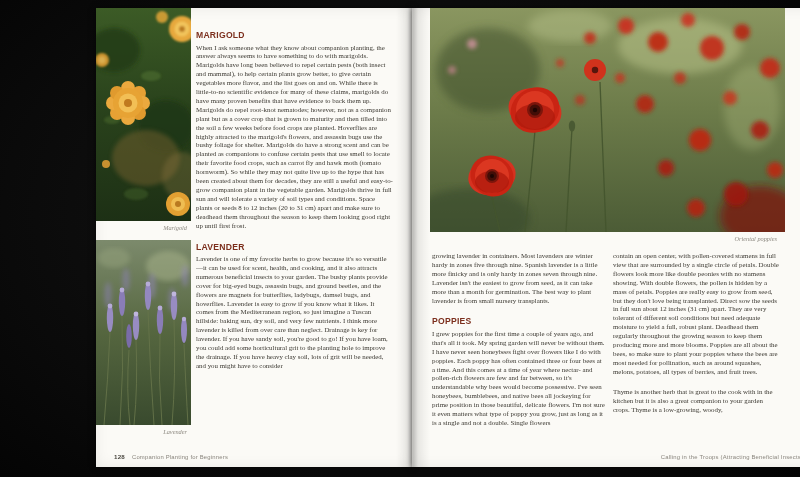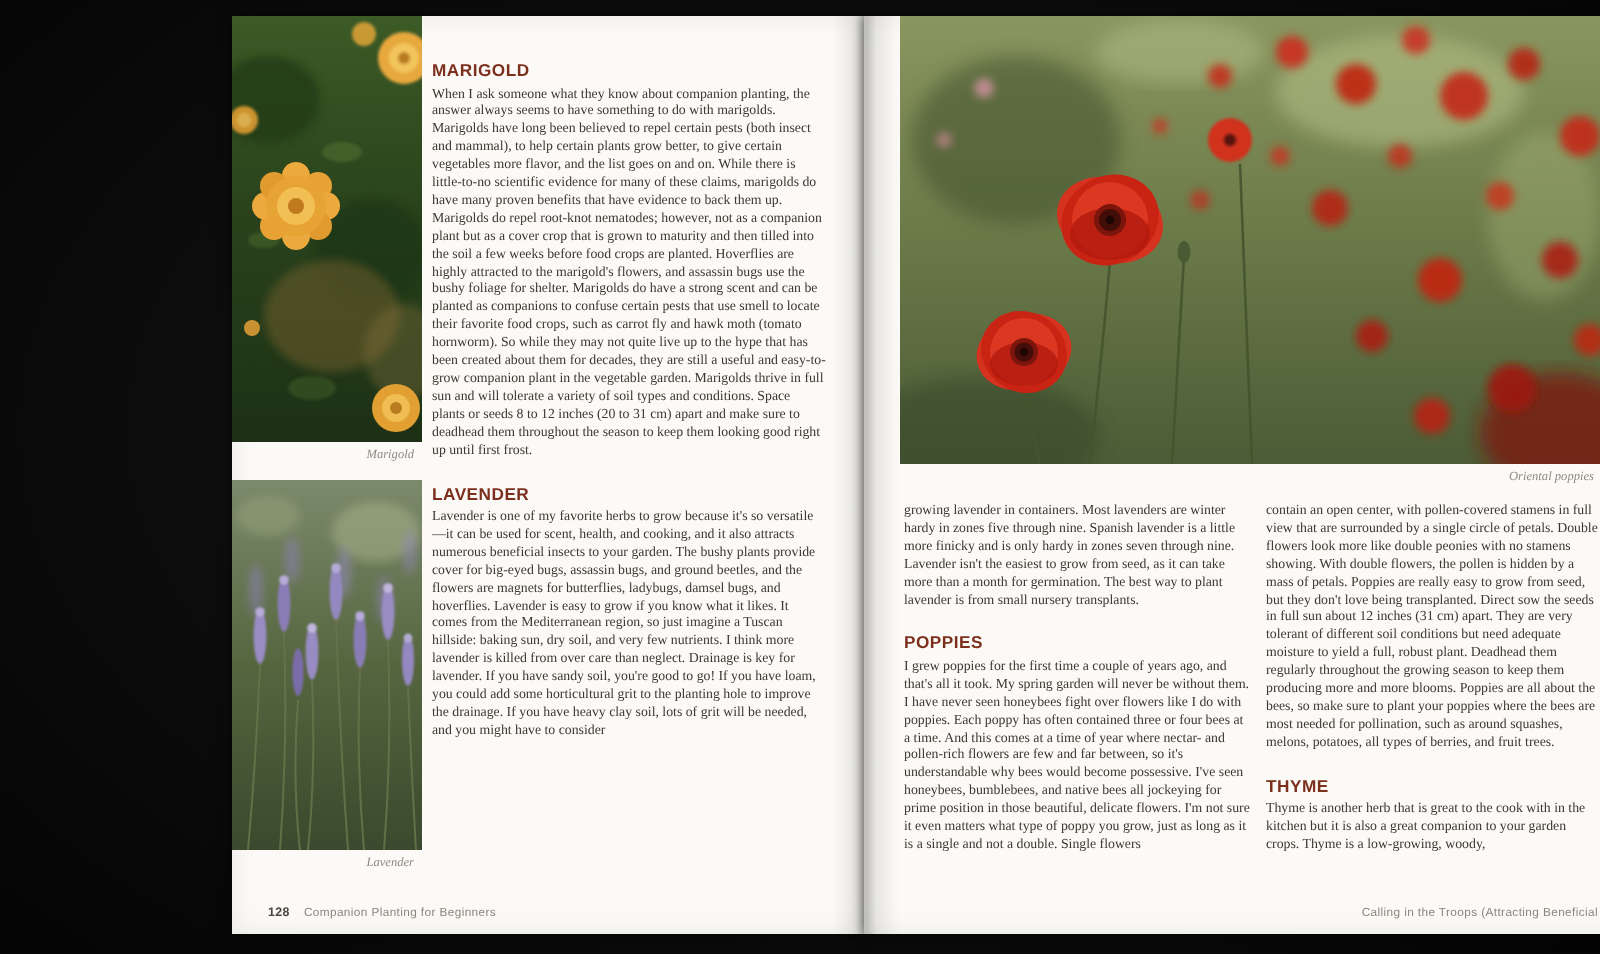--- a/index.html
+++ b/index.html
@@ -1,21 +1,21 @@
 <!DOCTYPE html>
 <html><head>
 <meta charset="utf-8">
 <style>
   html,body{margin:0;padding:0;}
   body{
     width:800px;height:477px;overflow:hidden;position:relative;
     background:radial-gradient(ellipse at 50% 45%, #161616 0%, #0a0a0a 70%, #040404 100%);
     font-family:"Liberation Serif", serif;
   }
-  .stage{position:absolute;inset:0;margin-left:20px;}
+  .stage{position:absolute;inset:0;}
   .page{
     position:absolute;top:8px;height:459px;background:#fbfaf6;
     box-shadow:inset 0 0 14px rgba(0,0,0,0.07), 0 0 6px rgba(0,0,0,0.6);
   }
   .page.left{left:96px;width:316px;}
   .page.right{left:412px;width:417px;}
   .gutter{
     position:absolute;left:396px;top:8px;width:34px;height:459px;pointer-events:none;
     background:linear-gradient(90deg, rgba(0,0,0,0) 0%, rgba(0,0,0,0.07) 35%,
       rgba(0,0,0,0.22) 50%, rgba(0,0,0,0.07) 65%, rgba(0,0,0,0) 100%);
@@ -277,21 +277,20 @@
       <p class="bodytext">growing lavender in containers. Most lavenders are winter hardy in zones five through nine. Spanish lavender is a little more finicky and is only hardy in zones seven through nine. Lavender isn't the easiest to grow from seed, as it can take more than a month for germination. The best way to plant lavender is from small nursery transplants.</p>
       <div class="sec">
         <h3 class="heading">POPPIES</h3>
         <p class="bodytext">I grew poppies for the first time a couple of years ago, and that's all it took. My spring garden will never be without them. I have never seen honeybees fight over flowers like I do with poppies. Each poppy has often contained three or four bees at a time. And this comes at a time of year where nectar- and pollen-rich flowers are few and far between, so it's understandable why bees would become possessive. I've seen honeybees, bumblebees, and native bees all jockeying for prime position in those beautiful, delicate flowers. I'm not sure it even matters what type of poppy you grow, just as long as it is a single and not a double. Single flowers</p>
       </div>
     </div>
 
     <div class="rp-col rp-col2">
       <p class="bodytext">contain an open center, with pollen-covered stamens in full view that are surrounded by a single circle of petals. Double flowers look more like double peonies with no stamens showing. With double flowers, the pollen is hidden by a mass of petals. Poppies are really easy to grow from seed, but they don't love being transplanted. Direct sow the seeds in full sun about 12 inches (31 cm) apart. They are very tolerant of different soil conditions but need adequate moisture to yield a full, robust plant. Deadhead them regularly throughout the growing season to keep them producing more and more blooms. Poppies are all about the bees, so make sure to plant your poppies where the bees are most needed for pollination, such as around squashes, melons, potatoes, all types of berries, and fruit trees.</p>
       <div class="sec">
-        <h3 class="heading">THYME</h3>
         <p class="bodytext">Thyme is another herb that is great to the cook with in the kitchen but it is also a great companion to your garden crops. Thyme is a low-growing, woody,</p>
       </div>
     </div>
 
     <div class="footer footer-right">
       <span class="foottitle">Calling in the Troops (Attracting Beneficial Insects)</span><span class="pagenum">121</span>
     </div>
   </div>
 
   <div class="gutter"></div>

